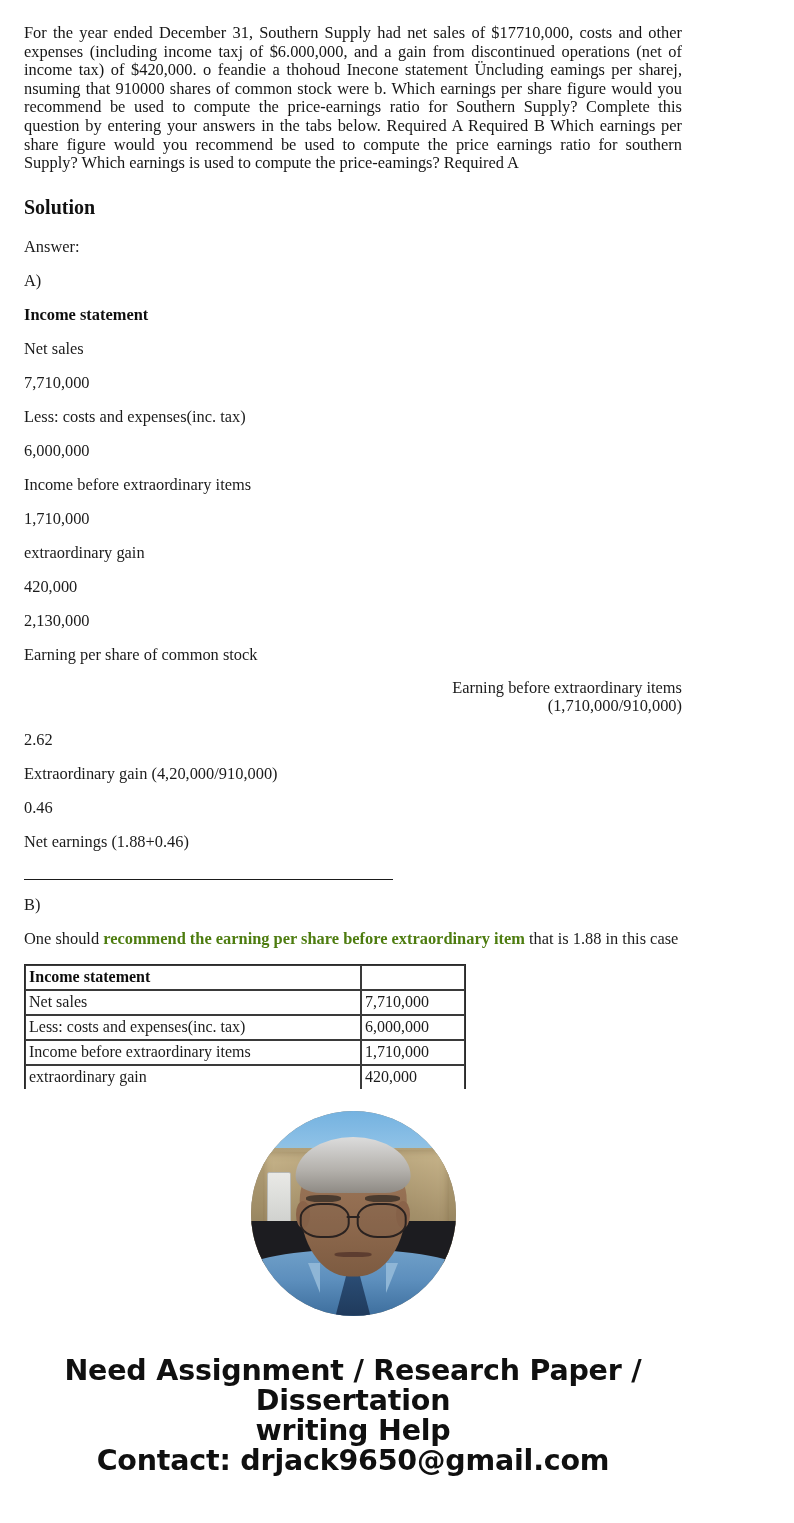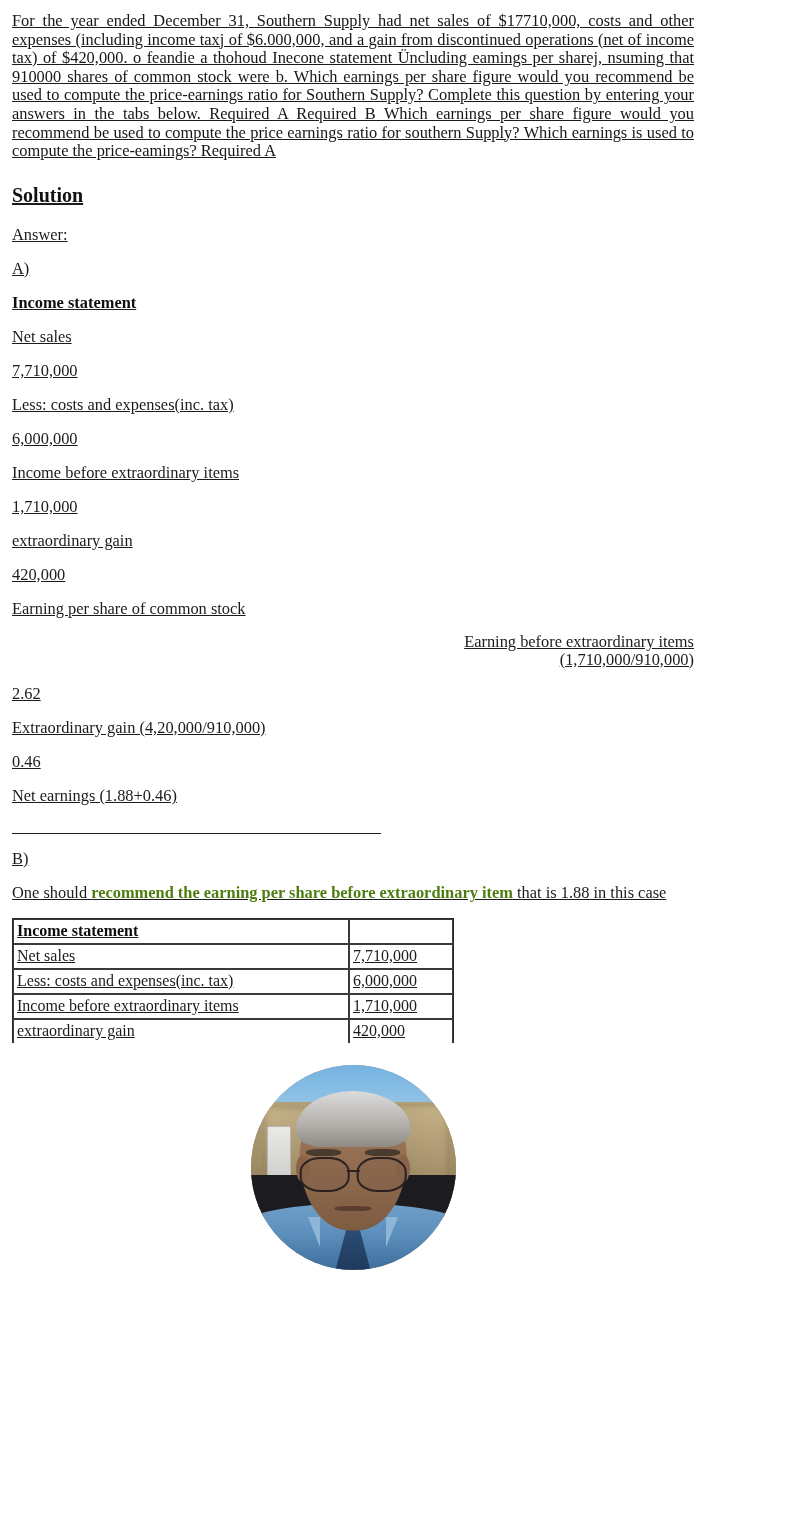--- a/index.html
+++ b/index.html
@@ -11,24 +11,23 @@
   body {
     width: 794px;
     min-height: 1523px;
     font-family: "Liberation Serif", "DejaVu Serif", serif;
     color: #1b1b1b;
     -webkit-font-smoothing: antialiased;
   }
   .page {
     width: 706px;
     box-sizing: border-box;
-    padding: 4px;
+    padding: 16px;
     position: relative;
     overflow: hidden;
-    text-decoration: underline;
   }
 
   
   .question {
     font-size: 16.4px;
     line-height: 18.6px;
     text-align: justify;
     text-justify: inter-word;
     margin: 0;
     padding: 8px 8px 0 8px;
@@ -254,20 +253,21 @@
   <p class="line bold">Income statement</p>
 
   <p class="line">Net sales</p>
   <p class="line">7,710,000</p>
   <p class="line">Less: costs and expenses(inc. tax)</p>
   <p class="line">6,000,000</p>
   <p class="line">Income before extraordinary items</p>
   <p class="line">1,710,000</p>
   <p class="line">extraordinary gain</p>
   <p class="line">420,000</p>
+  <p class="line">2,130,000</p>
   <p class="line">Earning per share of common stock</p>
 
   <p class="line two-line">
     <span>Earning before extraordinary items</span><br>
     <span>(1,710,000/910,000)</span>
   </p>
 
   <p class="line">2.62</p>
   <p class="line">Extraordinary gain (4,20,000/910,000)</p>
   <p class="line">0.46</p>
@@ -330,14 +330,19 @@
       <div class="p-brow-r"></div>
       <div class="p-glasses">
         <span class="p-lens l"></span>
         <span class="p-lens r"></span>
         <span class="p-bridge"></span>
       </div>
       <div class="p-mouth"></div>
     </div>
   </div>
 
+  <div class="promo">
+    <div class="promo-l1">Need Assignment / Research Paper / Dissertation</div>
+    <div class="promo-l1">writing Help</div>
+    <div class="promo-l2">Contact: drjack9650@gmail.com</div>
+  </div>
 
 </div>
 
 </body></html>

